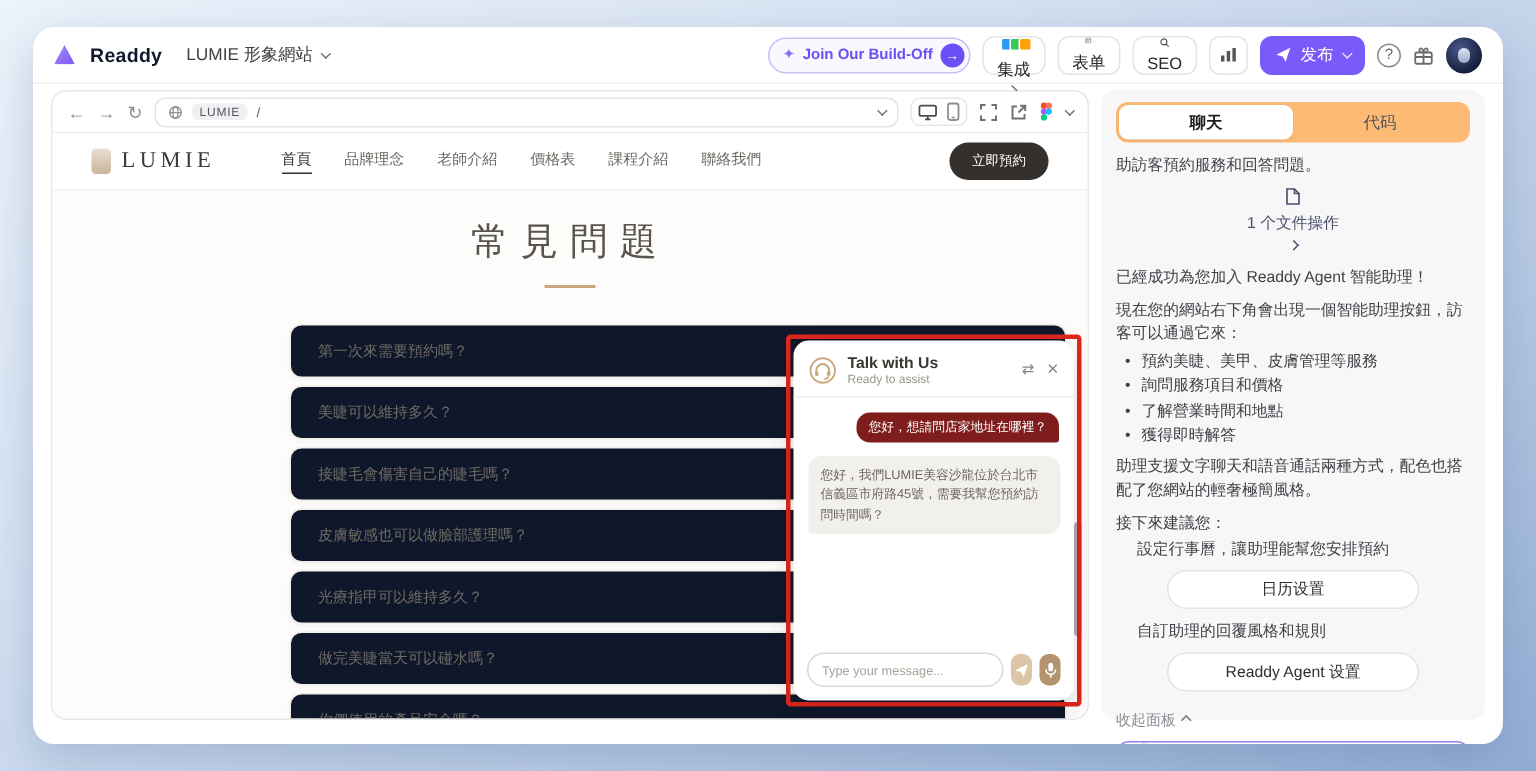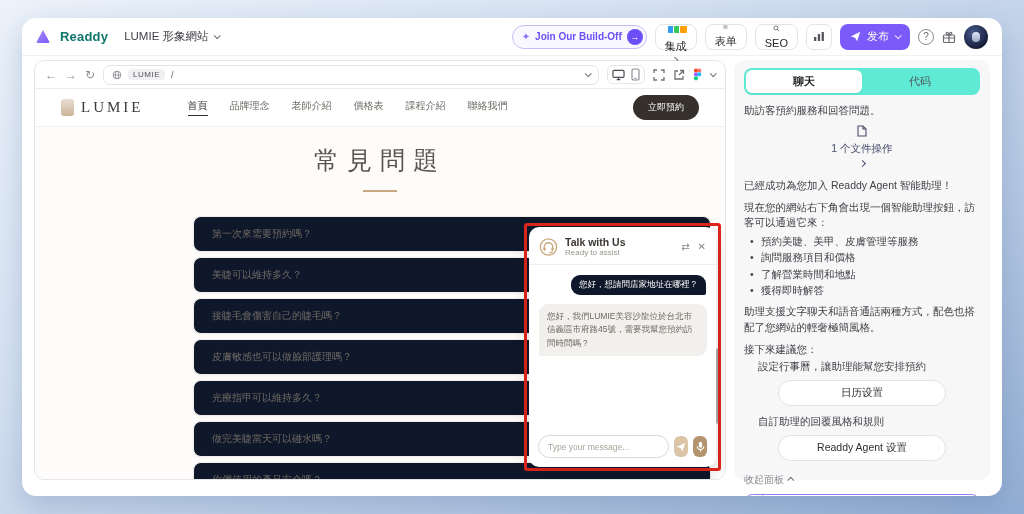--- a/index.html
+++ b/index.html
@@ -7,21 +7,21 @@
   body { font-family:"Liberation Sans","DejaVu Sans",sans-serif; overflow:hidden; }
   .stage { position:relative; width:1024px; height:514px;
     background:linear-gradient(150deg,#edf3fb 0%,#d6e2f2 35%,#b6c9e4 70%,#93aed4 100%); }
   .window { position:absolute; left:22px; top:18px; width:980px; height:478px;
     background:#fff; border-radius:14px; box-shadow:0 10px 30px rgba(60,90,140,.25);
     display:flex; flex-direction:column; overflow:hidden; }
 
   
   .topbar { height:38px; flex:0 0 38px; display:flex; align-items:center; padding:0 14px; gap:10px; border-bottom:1px solid #f1f1f3; }
   .logo-mark { width:14px; height:13px; background:linear-gradient(135deg,#a78bfa,#7a5af8); clip-path:polygon(50% 0,100% 100%,0 100%); border-radius:2px; }
-  .brand { font-size:13px; font-weight:bold; color:#0f766e; letter-spacing:.2px; }
+  .brand { font-size:13px; font-weight:bold; color:#0f172a; letter-spacing:.2px; }
   .project { display:flex; align-items:center; gap:5px; font-size:11.5px; color:#3f3f46; margin-left:6px; cursor:pointer; }
   .chev { width:5px; height:5px; border-right:1.4px solid currentColor; border-bottom:1.4px solid currentColor; display:inline-block; transform:rotate(45deg) translateY(-1px); color:#71717a; }
   .chev-up { transform:rotate(-135deg) translateY(-1px); }
   .tb-right { margin-left:auto; display:flex; align-items:center; gap:8px; }
   .pill { display:flex; align-items:center; gap:5px; height:26px; padding:0 9px; border:1px solid #e4e4e7; border-radius:8px; background:#fff; font-size:11px; color:#27272a; cursor:pointer; white-space:nowrap;flex-direction:column; }
   .buildoff { height:24px; border:1px solid #c9bdf9; border-radius:999px; background:#faf8ff; color:#6b4ef5; font-weight:bold; font-size:10px; display:flex; align-items:center; gap:5px; padding:0 3px 0 9px; cursor:pointer; }
   .buildoff .spark { color:#8b6ef7; font-size:10px; }
   .buildoff .go { width:16px; height:16px; border-radius:50%; background:#6b4ef5; color:#fff; font-size:9px; display:flex; align-items:center; justify-content:center; }
   .minilogos { display:flex; }
   .minilogos i { width:9px; height:9px; border-radius:2px; display:block; margin-right:-3px; border:1px solid #fff; }
@@ -62,32 +62,32 @@
   
   .red-box { position:absolute; left:489px; top:134px; width:197px; height:248px; border:3px solid #e0261c; border-radius:3px; z-index:5; pointer-events:none; }
   .widget { position:absolute; left:494px; top:138px; width:187px; height:240px; background:#fff; border-radius:10px; box-shadow:0 6px 20px rgba(0,0,0,.14); z-index:6; display:flex; flex-direction:column; }
   .w-head { display:flex; align-items:center; gap:7px; padding:9px 10px 7px; border-bottom:1px solid #f0eeea; }
   .w-titles { line-height:1.15; }
   .w-title { font-size:10.5px; font-weight:bold; color:#3a3631; }
   .w-sub { font-size:8px; color:#9a958d; }
   .w-actions { margin-left:auto; display:flex; gap:8px; color:#8b867e; font-size:10px; }
   .w-actions span { cursor:pointer; }
   .w-msgs { flex:1; padding:10px 10px 0; overflow:hidden; }
-  .bubble-user { margin-left:auto; width:fit-content; max-width:155px; background:#0f172a; color:#fff; font-size:8.5px; padding:4px 8px; border-radius:9px 9px 2px 9px; }
+  .bubble-user { margin-left:auto; width:fit-content; max-width:155px; background:#7f1d1d; color:#fff; font-size:8.5px; padding:4px 8px; border-radius:9px 9px 2px 9px; }
   .bubble-bot { margin-top:9px; width:168px; background:#f2f0ed; color:#6c675f; font-size:8.5px; line-height:1.55; padding:6px 8px; border-radius:9px 9px 9px 2px; }
   .w-input { display:flex; align-items:center; gap:5px; padding:8px 9px 9px; }
   .w-input input { flex:1; height:23px; border:1px solid #ddd8d1; border-radius:12px; padding:0 9px; font-size:8.5px; color:#6b665e; outline:none; background:#fff; }
   .w-input input::placeholder { color:#a8a298; }
   .w-btn { width:24px; height:21px; border-radius:6px; display:flex; align-items:center; justify-content:center; cursor:pointer; }
   .w-send { background:#dcc5a7; }
   .w-mic { background:#b3946e; }
 
   
   .sidebar { width:256px; flex:0 0 256px; background:#f7f7f8; border-radius:10px; padding:8px 10px 10px; display:flex; flex-direction:column; font-size:10.5px; color:#3f3f46; min-height:0; }
-  .tabs { display:flex; background:#5eead4; border-radius:8px; padding:2px; margin-bottom:8px; }
+  .tabs { display:flex; background:#fdba74; border-radius:8px; padding:2px; margin-bottom:8px; }
   .tab { flex:1; text-align:center; font-size:11px; padding:4px 0; border-radius:6px; color:#55555e; cursor:pointer; }
   .tab.active { background:#fff; color:#1d1d22; font-weight:bold; box-shadow:0 1px 2px rgba(0,0,0,.08); }
   .sb-p { line-height:1.5; margin-bottom:6px; }
   .file-ops { display:flex; align-items:center; gap:5px; color:#4b4e6d; font-size:10.5px; margin-bottom:12px; cursor:pointer;flex-direction:column; }
   .file-ops .chev { color:#4b4e6d; transform:rotate(-45deg); }
   .sb-ul { list-style:none; margin:0 0 6px 6px; }
   .sb-ul li { padding-left:11px; position:relative; line-height:1.55; }
   .sb-ul li::before { content:"•"; position:absolute; left:0; color:#3f3f46; }
   .indent { padding-left:14px; }
   .sb-btn { display:block; margin:2px auto 8px; width:168px; padding:5px 0; text-align:center; background:#fff; border:1px solid #e3e3e6; border-radius:15px; font-size:10.5px; color:#2f2f35; cursor:pointer; }

